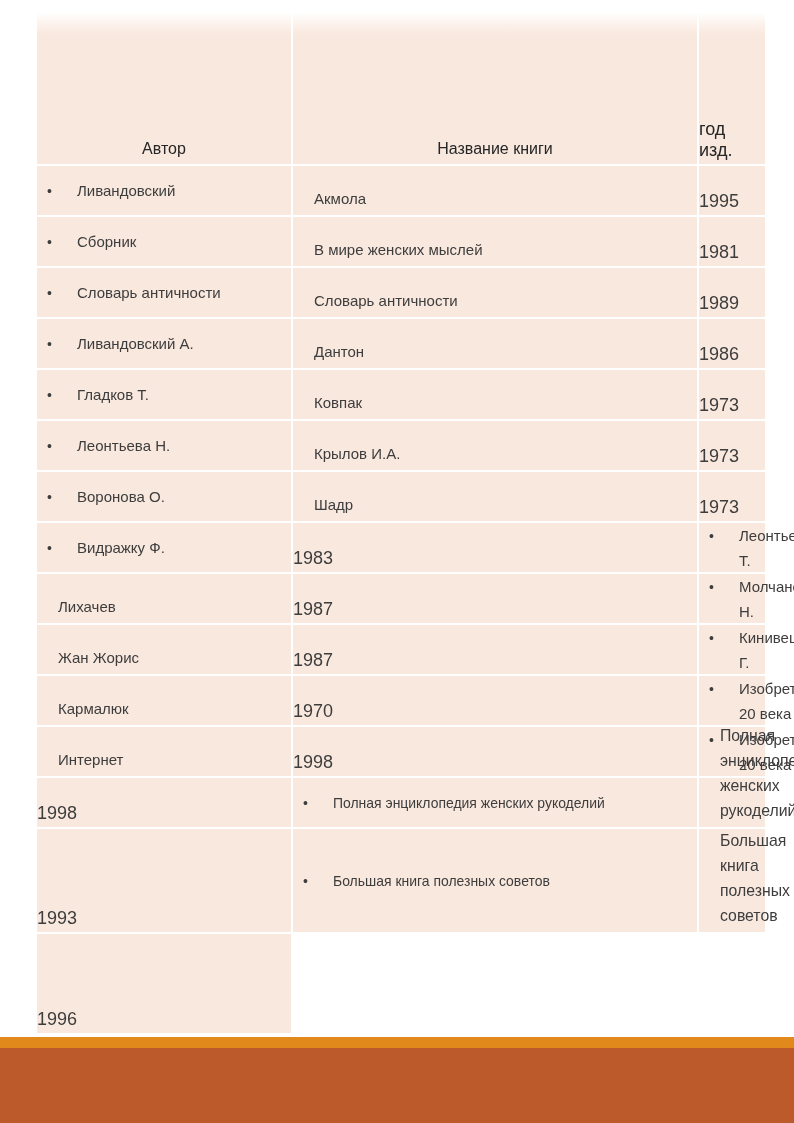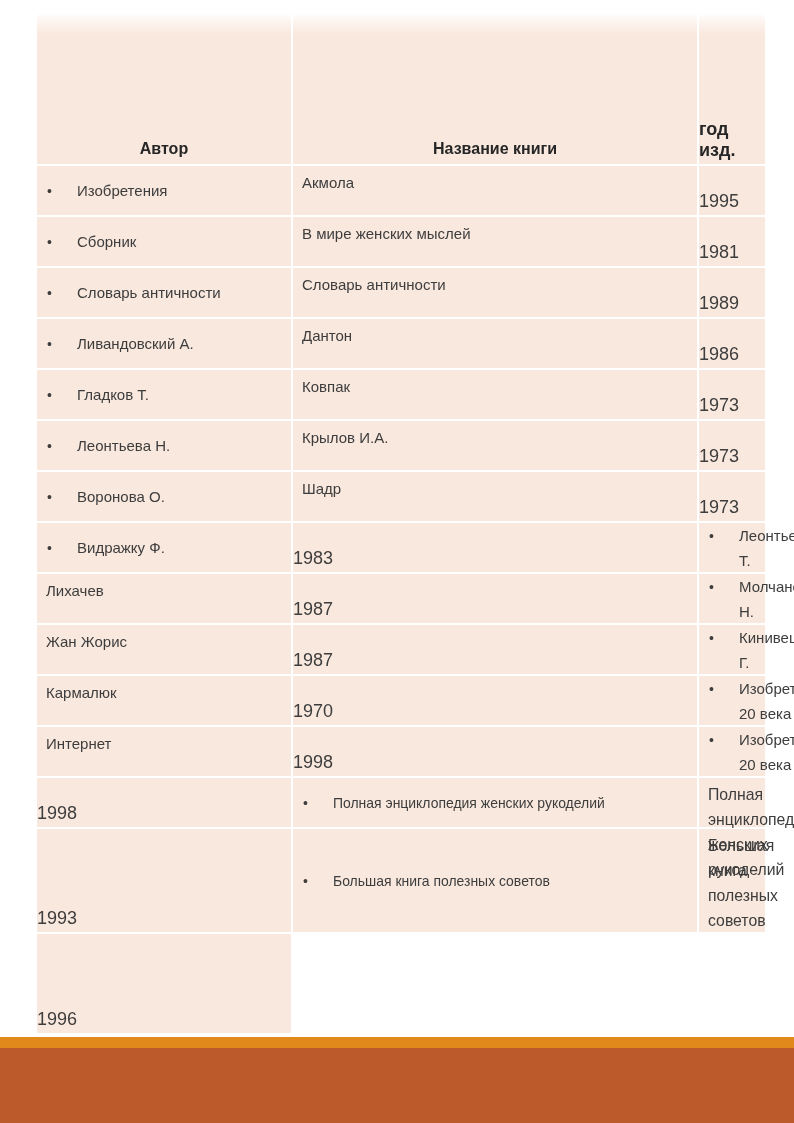--- a/index.html
+++ b/index.html
@@ -18,32 +18,32 @@
     display:grid;
     grid-template-columns:254px 404px 66px;
     grid-template-rows:151px repeat(13,49px) 103px 99px;
     gap:2px;
     background:transparent;
   }
   .cell{background:var(--cell);display:flex;box-sizing:border-box;}
   .cell--head{
     align-items:flex-end;justify-content:center;
     padding-bottom:6px;
-    font-weight:bold;font-size:16px;color:var(--head-text);
+    font-weight:normal;font-size:16px;color:var(--head-text);
     background:linear-gradient(180deg,#ffffff 0px,#fdf5f0 8px,var(--cell) 22px);
   }
   .cell--head.cell--year{justify-content:flex-end;padding-right:6px;}
   .cell--author{
     align-items:center;padding:4px 6px 4px 8px;
     font-size:15px;line-height:25px;
   }
   .bullet-row{display:flex;align-items:baseline;width:100%;}
   .bullet{flex:0 0 30px;text-align:left;padding-left:2px;font-size:14px;}
   .cell--title{
-    align-items:flex-start;padding:4px 8px 4px 9px;
+    align-items:flex-end;padding:4px 8px 4px 21px;
     font-size:15px;line-height:25px;
   }
   .cell--year{
     align-items:flex-end;justify-content:flex-start;
     padding:0 12px 3px 0;
     font-size:18px;
   }
   .row--tall .txt{display:inline-block;transform:scaleX(.93);transform-origin:0 50%;white-space:normal;}
   .cell--title.row--tall{font-size:17px;}
   .footer-strip{position:absolute;left:0;top:1037px;width:794px;height:11px;background:var(--strip);}
@@ -59,21 +59,21 @@
   <div class="cell cell--head">
     <span>Название книги</span>
   </div>
   <div class="cell cell--head cell--year">
     <span>год изд.</span>
   </div>
 
 <div class="cell cell--author">
       <div class="bullet-row">
         <span class="bullet">•</span>
-        <span class="txt">Изобретения</span>
+        <span class="txt">Ливандовский</span>
       </div>
     </div>
     <div class="cell cell--title">
       <span class="txt">Акмола</span>
     </div>
     <div class="cell cell--year">
       <span>1995</span>
     </div>
     <div class="cell cell--author">
       <div class="bullet-row">

